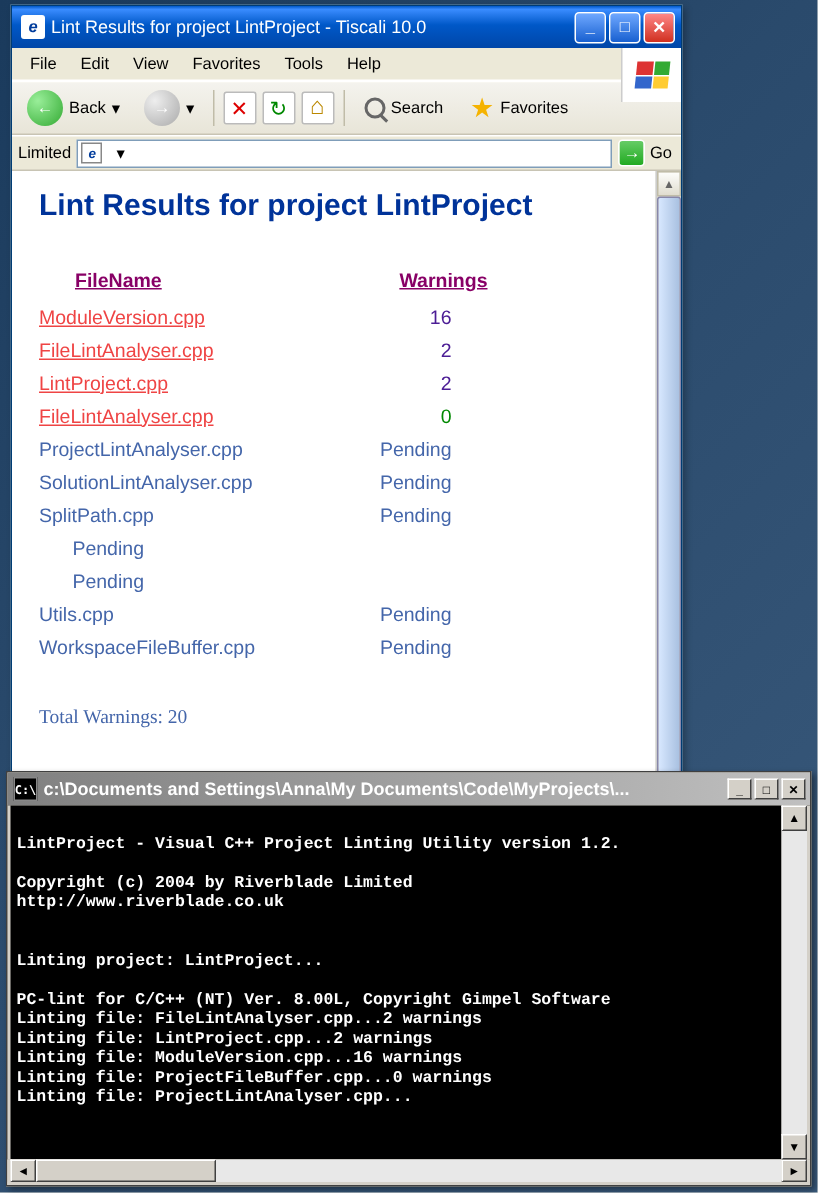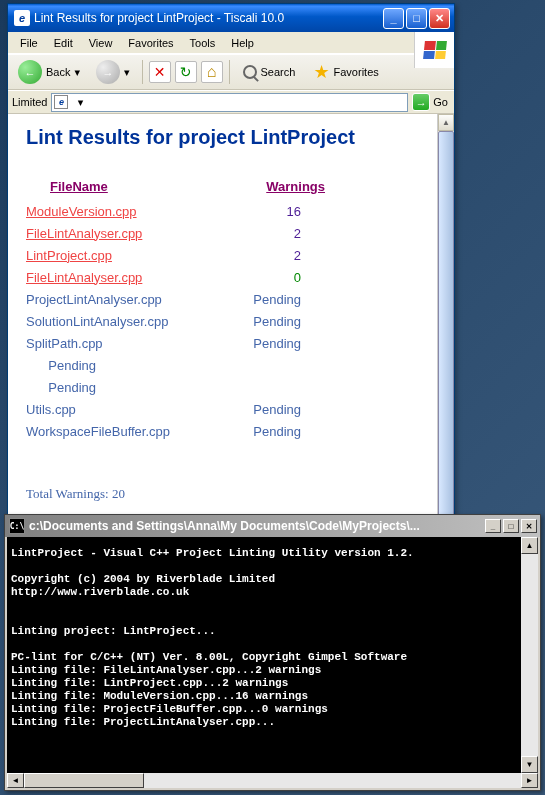--- a/index.html
+++ b/index.html
@@ -202,21 +202,21 @@
   .tbl-head { display:flex; margin-bottom: 6px; padding-left: 24px; }
   .tbl-head .c1, .tbl-head .c2 { color: #880066; font-weight:bold; text-decoration:underline; }
   .c1 { width: 205px; }
   .c2 { width: 70px; text-align:right; }
   .row { display:flex; height: 22px; align-items:center; }
   .row .c1 { color:#4466aa; }
   .row .c1.link { color:#ef4444; text-decoration:underline; cursor:pointer; }
   .row .c2 { color:#4466aa; }
   .row .c2.warn { color:#4c1d95; }
   .row .c2.ok { color:#008800; }
-  .totals { margin-top: 44px; font-family: Verdana; font-size:13px; color:#4466aa; }
+  .totals { margin-top: 28px; font-family: Verdana; font-size:13px; color:#4466aa; }
   .vscroll {
     width: 17px;
     background: #e8e5d8;
     border-left:1px solid #ccc;
     display:flex; flex-direction:column;
   }
   .vscroll .arrow { height:17px; background:linear-gradient(#fdfdfb,#e0ddcf); border:1px solid #c0bca8; display:flex;align-items:center;justify-content:center; font-size:8px; color:#666;}
   .vscroll .thumb { flex:1; background:linear-gradient(to right,#d8e8ff,#a8c0e0); margin:0; border:1px solid #88a; border-radius:2px;}
 
   
@@ -248,21 +248,21 @@
     margin-left:2px;font-family:Marlett,Arial;font-size:8px;
     display:flex;align-items:center;justify-content:center;color:#000;
   }
   .console-body {
     background:#000;
     color:#c0c0c0;
     font-family: "Lucida Console", "Courier New", monospace;
     font-size: 11px;
     line-height: 13px;
     height: calc(100% - 22px - 17px);
-    padding: 10px 4px;
+    padding: 20px 4px;
     white-space: pre;
     overflow:hidden;
     border:2px solid #d4d0c8;
     border-top:none;
     border-bottom:none;
   }
   .console-body b { color:#fff; font-weight:bold; }
   .hscroll {
     height:17px;background:#d4d0c8;display:flex;
     border:2px solid #d4d0c8; border-top:none;

